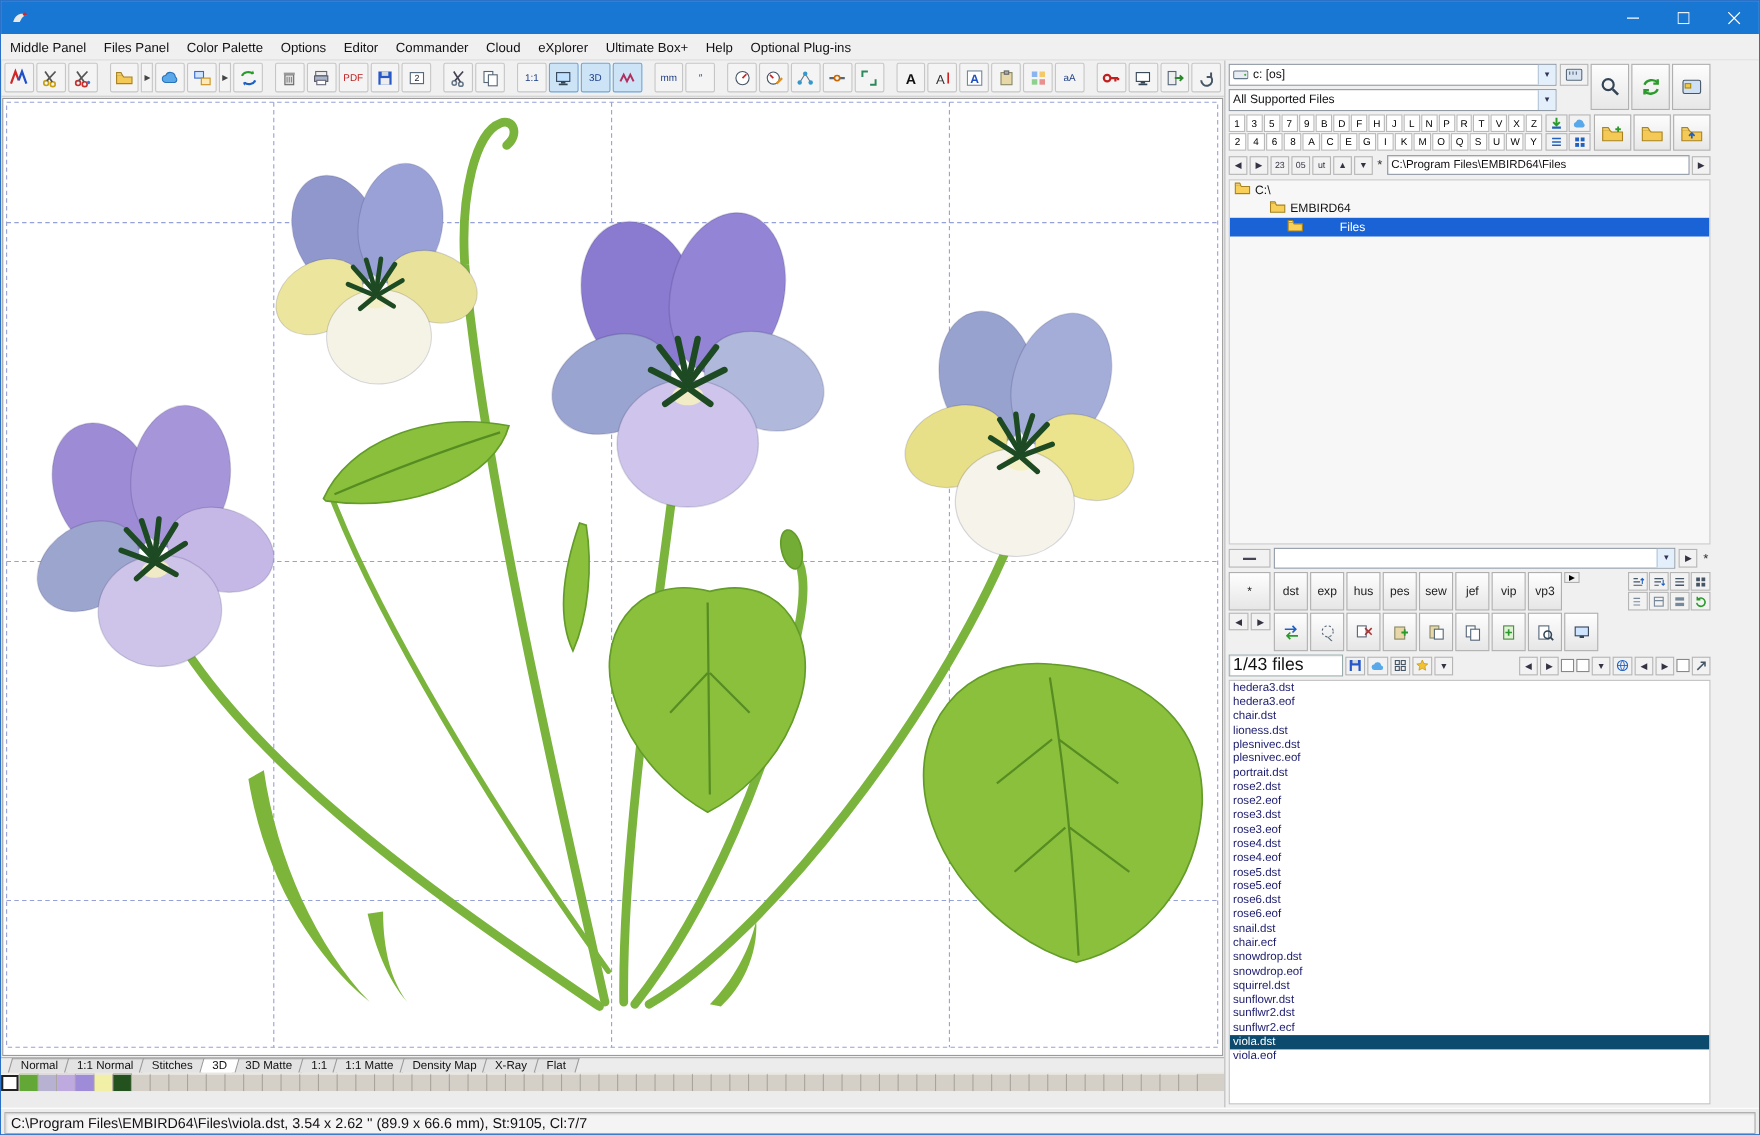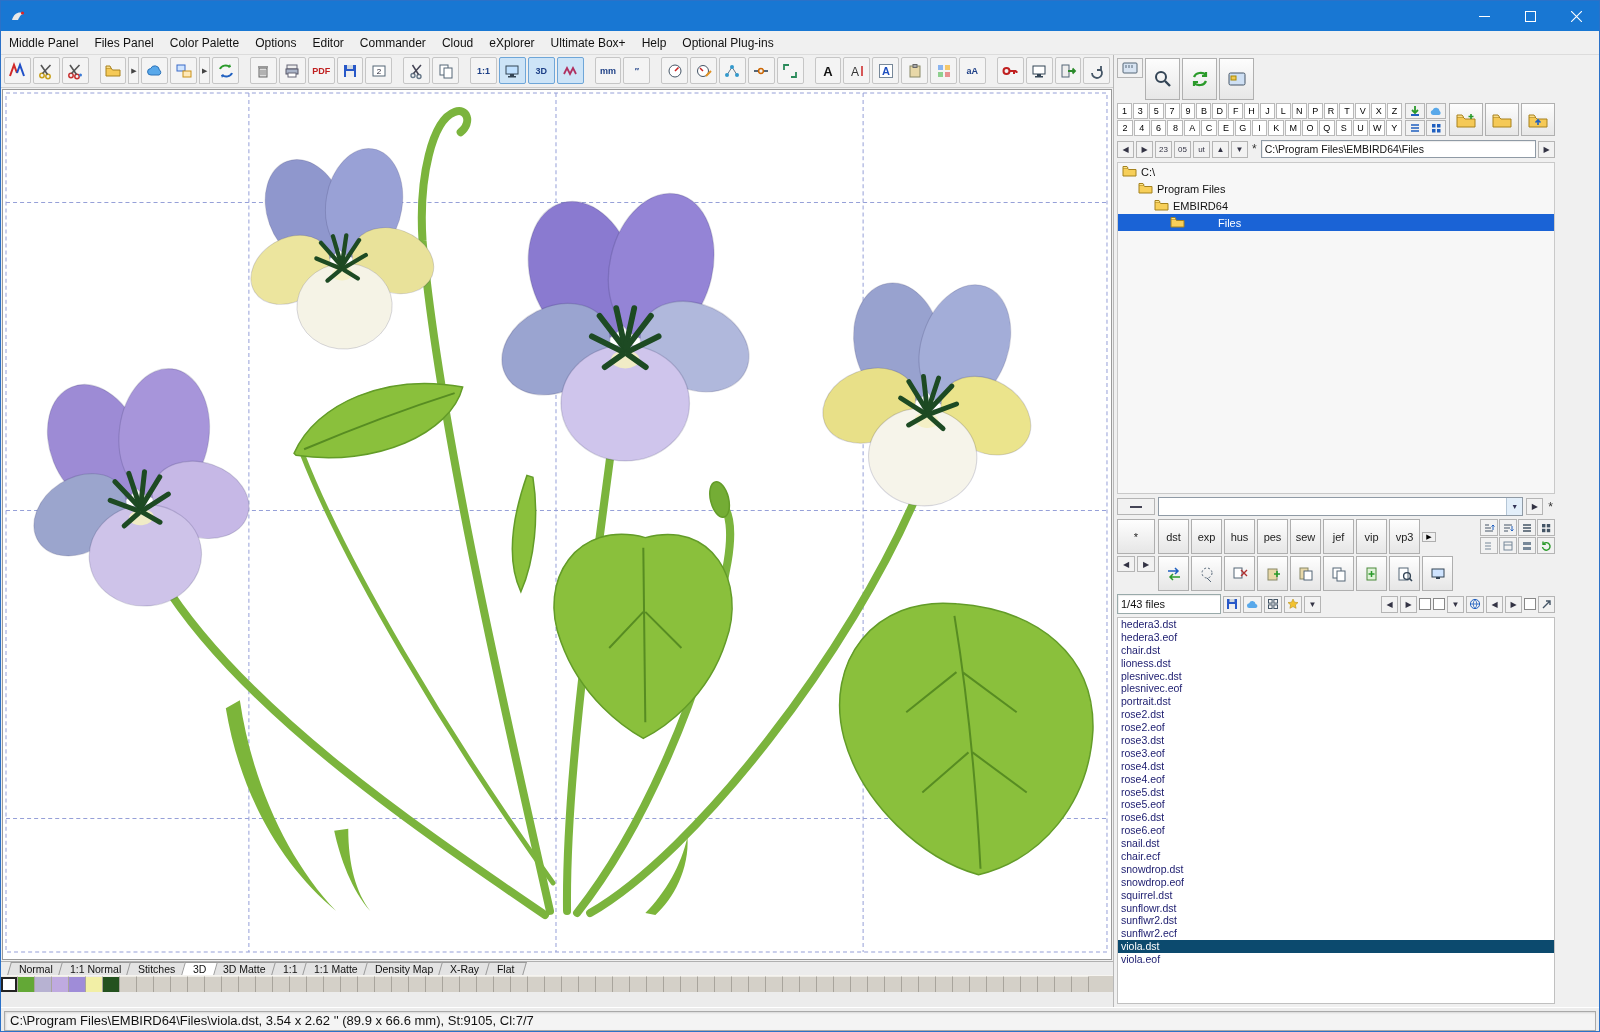--- a/index.html
+++ b/index.html
@@ -15,21 +15,21 @@
 .menubar{height:24px;background:#f0f0f0;display:flex;align-items:center;border-bottom:1px solid #dcdcdc;flex:0 0 auto}
 .menu-item{padding:20px 8px;white-space:nowrap}
 
 .layout{display:flex;height:952px;flex:0 0 auto}
 .leftcol{width:1112px;display:flex;flex-direction:column}
 
 .toolbar{height:34px;display:flex;align-items:center;gap:2px;padding:0 3px;border-bottom:1px solid #cfcfcf}
 .tb{width:27px;height:27px;display:flex;align-items:center;justify-content:center;background:#f4f4f4;border:1px solid #c6c6c6;border-radius:2px;padding:0}
 .tb svg{display:block}
 .tb.pressed{background:#cde4f7;border-color:#6ea6d8}
-.tb .glyph{font-size:9px;font-weight:bold;color:#1d3f86}
+.tb .glyph{font-size:9px;font-weight:normal;color:#1d3f86}
 .tb .glyph.red{color:#c02020}
 .tbarrow{width:11px;height:27px;border:1px solid #c6c6c6;background:#f4f4f4;font-size:7px;color:#444;padding:0}
 .sep{width:7px;height:27px}
 
 .canvas{flex:1;background:#fff;border:1px solid #9a9a9a;margin:1px;position:relative}
 .canvas svg{width:100%;height:100%;display:block}
 
 .viewtabs{height:15px;display:flex;align-items:stretch;background:#ececec;border-top:1px solid #b0b0b0;padding-left:8px;font-size:10.5px}
 .vtab{padding:0 9px;border:1px solid #9a9a9a;border-bottom:none;background:#e3e3e3;transform:skewX(-16deg);margin-right:-3px;display:flex;align-items:center}
 .vtab span{transform:skewX(16deg);white-space:nowrap}
@@ -66,29 +66,29 @@
 .tree-row.selected{background:#1a63d6;color:#fff}
 .rp-mask{display:flex;gap:3px;align-items:center}
 .rp-mask .combo{flex:1;height:19px}
 .rp-fmt{display:flex;gap:3px;align-items:flex-start}
 .fmt-col1{display:flex;flex-direction:column;gap:2px}
 .fbtn{width:31px;height:35px;border:1px solid #afafaf;background:linear-gradient(#fefefe,#e6e6e6);font-size:11px;color:#222;padding:0;display:flex;align-items:center;justify-content:center}
 .fbtn.starb{width:38px}
 .pairrow{display:flex;gap:2px}
 .pairrow .ib{width:18px;height:16px}
 .fmt-main{flex:1;display:flex;flex-direction:column;gap:2px}
-.fmt-rowwrap{display:flex;gap:2px;align-items:center}
+.fmt-rowwrap{display:flex;gap:2px;align-items:flex-start}
 .fmt-row{display:flex;gap:2px}
 .morebtn{width:14px;border:1px solid #afafaf;background:#f0f0f0;font-size:7px;padding:0}
 .fmt-row2{display:flex;gap:2px}
 .fmt-row2 .fbtn{height:35px}
 .fmt-mini{display:grid;grid-template-columns:repeat(4,18px);grid-auto-rows:17px;gap:1px}
 .fmt-mini button{border:1px solid #b5b5b5;background:#f2f2f2;padding:0;display:flex;align-items:center;justify-content:center}
 .rp-count{display:flex;gap:2px;align-items:center;height:20px}
-.countfield{width:104px;height:20px;border:1px solid #9aa;background:#fff;font-size:11px;display:flex;align-items:center;padding:0 3px;box-shadow:inset 1px 1px 1px rgba(0,0,0,.08)}
+.countfield{width:104px;height:20px;border:1px solid #9aa;background:#fff;font-size:16px;display:flex;align-items:center;padding:0 3px;box-shadow:inset 1px 1px 1px rgba(0,0,0,.08)}
 .cb{width:12px;height:12px;border:1px solid #888;background:#fff;display:inline-block}
 .cspacer{flex:1}
 .cols-row{display:flex;gap:1px}
 .colhdr{flex:1;height:32px;border:1px solid #a8a8a8;background:linear-gradient(#fbfbfb,#e2e2e2);font-size:11px;display:flex;align-items:center;justify-content:center;gap:5px;color:#222}
 .colhdr:first-of-type{background:#d6e7f8;border-color:#66a1d8}
 .colhdr .sort{font-size:7px;color:#345}
 .file-list{flex:1;background:#fff;border:1px solid #c0c0c0;overflow:hidden}
 .file-row{height:12.9px;line-height:12.9px;font-size:10.5px;padding-left:3px;color:#1b1b6e;white-space:nowrap}
 .file-row.selected{background:#0c4a6e;color:#fff}
 
@@ -525,20 +525,36 @@
         <div class="swatch"></div>
         <div class="swatch"></div>
         <div class="swatch"></div>
       </div>
   <div class="leftfiller"></div>
 </div>
 
 <div class="right">
 
   <div class="rp-top">
+    <div class="rp-combos">
+      <div class="combo">
+        <svg width="14" height="10" viewBox="0 0 14 10">
+              <rect x="0.5" y="1.5" width="13" height="7" rx="1" fill="#e8edf4" stroke="#678"></rect>
+              <circle cx="11" cy="5" r="1" fill="#4a4"></circle>
+            </svg>
+        <span>c: [os]</span>
+            <span class="cspace"></span>
+            <span class="dd">▼</span>
+      </div>
+      <div class="combo">
+        <span>All Supported Files</span>
+            <span class="cspace"></span>
+            <span class="dd">▼</span>
+      </div>
+    </div>
     <div class="rp-topbtns">
       <button class="ib mediab">
             <svg width="16" height="12" viewBox="0 0 16 12">
               <rect x="1" y="1" width="14" height="10" rx="1" fill="#d8e4f2" stroke="#567"></rect>
               <path d="M4 3v3M7 3v3M10 3v3" stroke="#567"></path>
             </svg>
           </button>
       <button class="bigb">
             <svg width="20" height="20" viewBox="0 0 20 20">
               <circle cx="8" cy="8" r="5" fill="none" stroke="#345" stroke-width="2"></circle>
@@ -668,27 +684,20 @@
   </div>
 
   <div class="rp-tree">
 
   <div class="tree-row" style="padding-left: 4px;">
         <span><svg width="15" height="12" viewBox="0 0 15 12">
               <path d="M1 3h4.5l1 1.5H14V11H1z" fill="#f7cf59" stroke="#a5821c"></path>
               <path d="M1 3V1.5h4l1 1.5" fill="#fae28a" stroke="#a5821c"></path>
             </svg></span>
         <span class="tlbl">C:\</span>
-      </div>
-        <div class="tree-row" style="padding-left: 20px;">
-        <span><svg width="15" height="12" viewBox="0 0 15 12">
-              <path d="M1 3h4.5l1 1.5H14V11H1z" fill="#f7cf59" stroke="#a5821c"></path>
-              <path d="M1 3V1.5h4l1 1.5" fill="#fae28a" stroke="#a5821c"></path>
-            </svg></span>
-        <span class="tlbl">Program Files</span>
       </div>
         <div class="tree-row" style="padding-left: 36px;">
         <span><svg width="15" height="12" viewBox="0 0 15 12">
               <path d="M1 3h4.5l1 1.5H14V11H1z" fill="#f7cf59" stroke="#a5821c"></path>
               <path d="M1 3V1.5h4l1 1.5" fill="#fae28a" stroke="#a5821c"></path>
             </svg></span>
         <span class="tlbl">EMBIRD64</span>
       </div>
         <div class="tree-row selected" style="padding-left: 52px; gap: 33px;">
         <span><svg width="15" height="12" viewBox="0 0 15 12">

